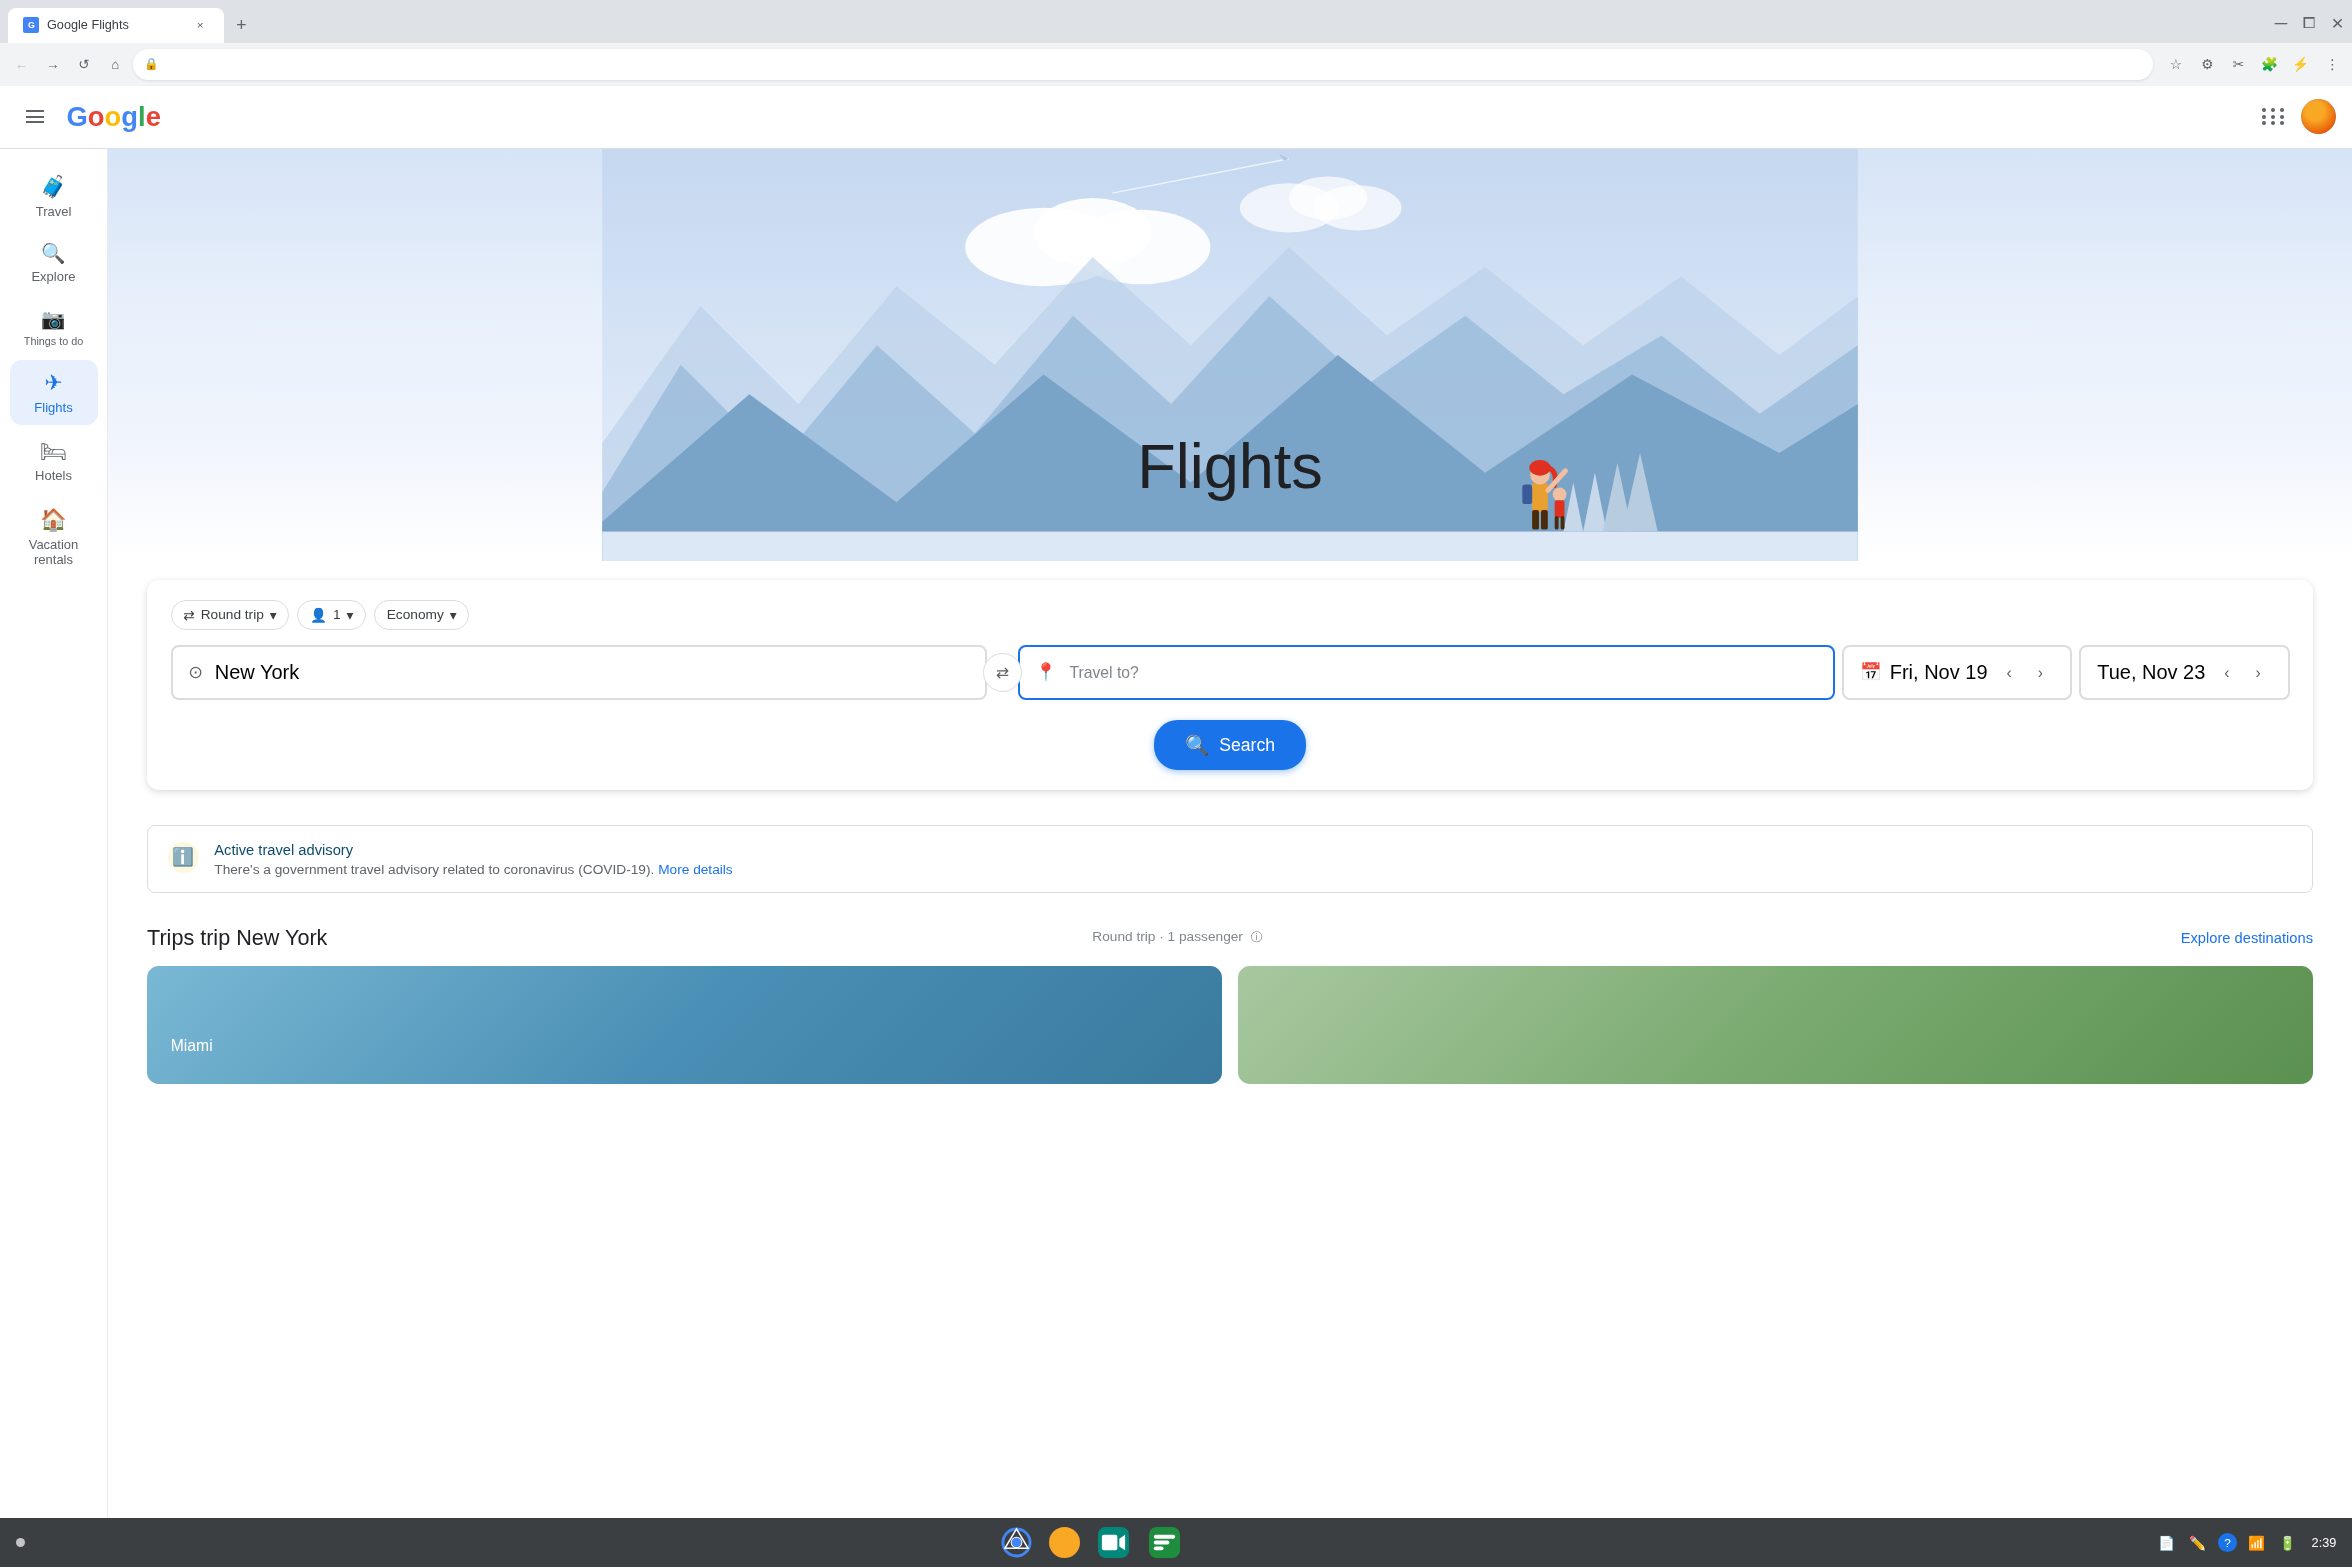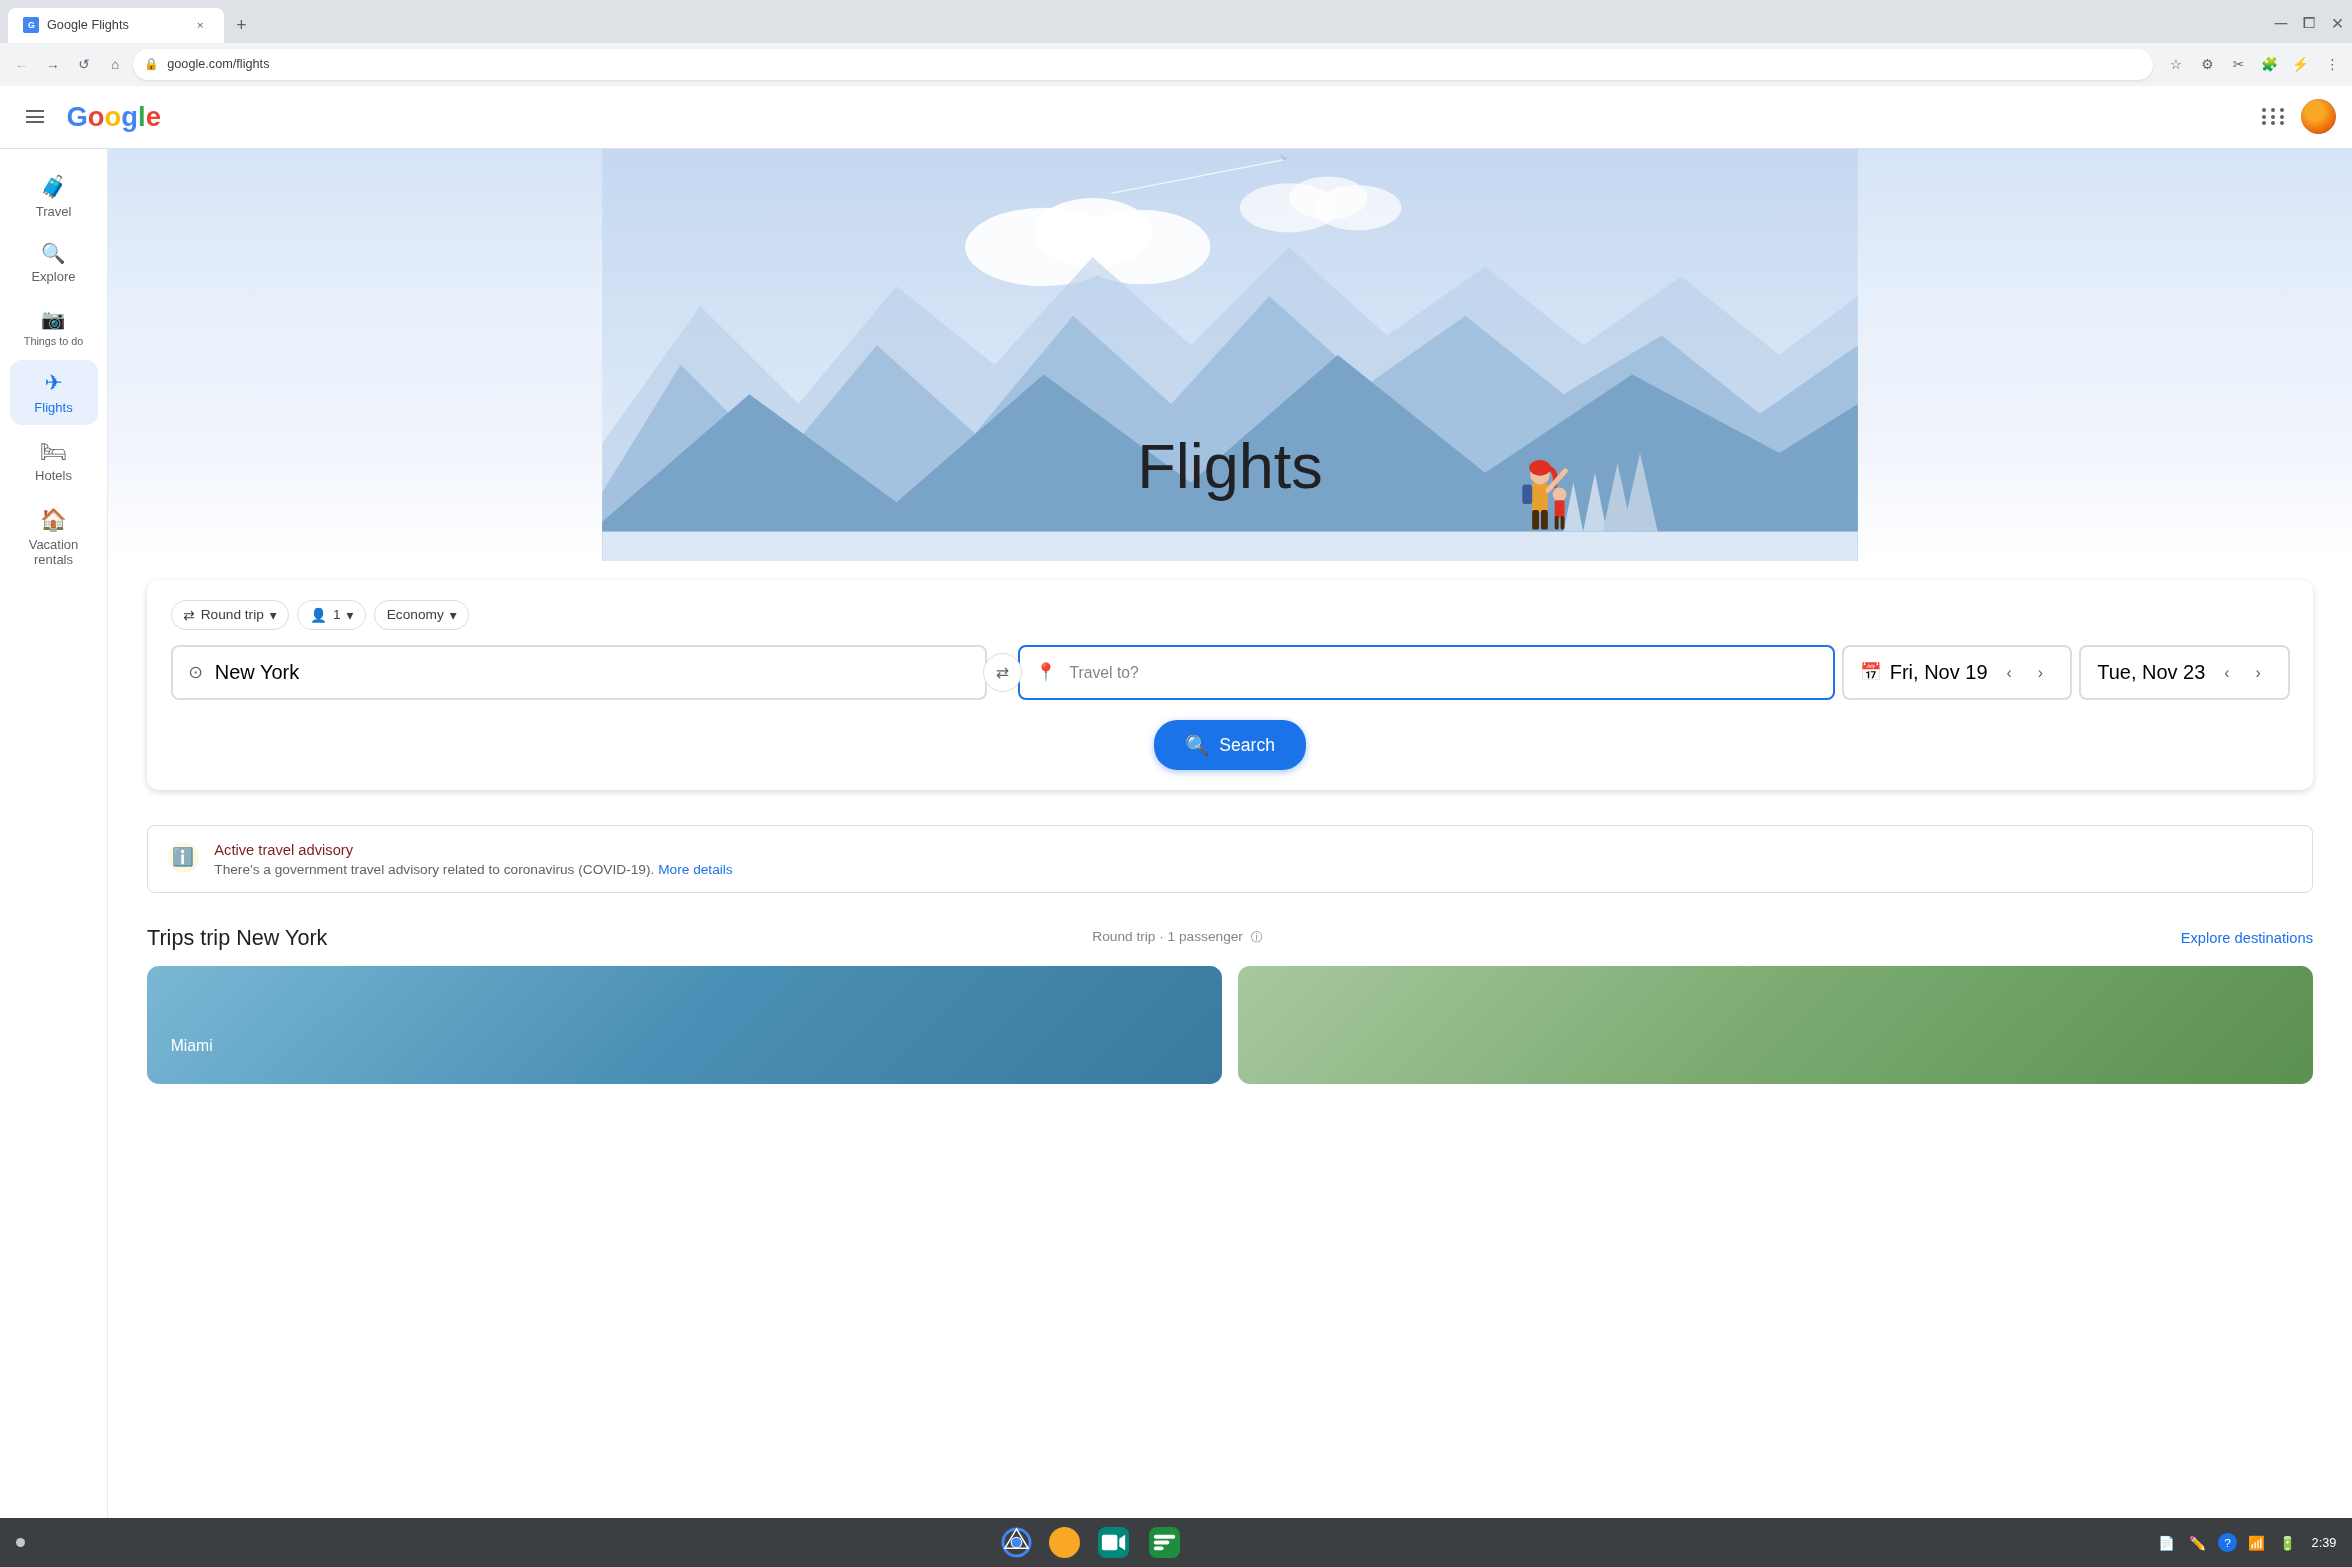--- a/index.html
+++ b/index.html
@@ -409,21 +409,21 @@
       background: #fef7e0;
       display: flex;
       align-items: center;
       justify-content: center;
       font-size: 17.6px;
       flex-shrink: 0;
     }
     .advisory-title {
       font-size: 14.7px;
       font-weight: 500;
-      color: #7f1d1d;
+      color: #0c4a6e;
       margin-bottom: 3.9px;
     }
     .advisory-text {
       font-size: 13.7px;
       color: #5f6368;
     }
     .advisory-link {
       color: #1a73e8;
       text-decoration: none;
     }
@@ -563,21 +563,20 @@
   </div>
 </div>
 
 <div class="browser-nav-area">
   <div class="nav-btn disabled">←</div>
   <div class="nav-btn">→</div>
   <div class="nav-btn">↺</div>
   <div class="nav-btn">⌂</div>
   <div class="address-bar">
     <span class="address-lock">🔒</span>
-    <span class="address-text">google.com/flights</span>
   </div>
   <div class="toolbar-icons">
     <div class="toolbar-icon">☆</div>
     <div class="toolbar-icon">⚙</div>
     <div class="toolbar-icon">✂</div>
     <div class="toolbar-icon">🧩</div>
     <div class="toolbar-icon">⚡</div>
     <div class="toolbar-icon">⋮</div>
   </div>
 </div>

